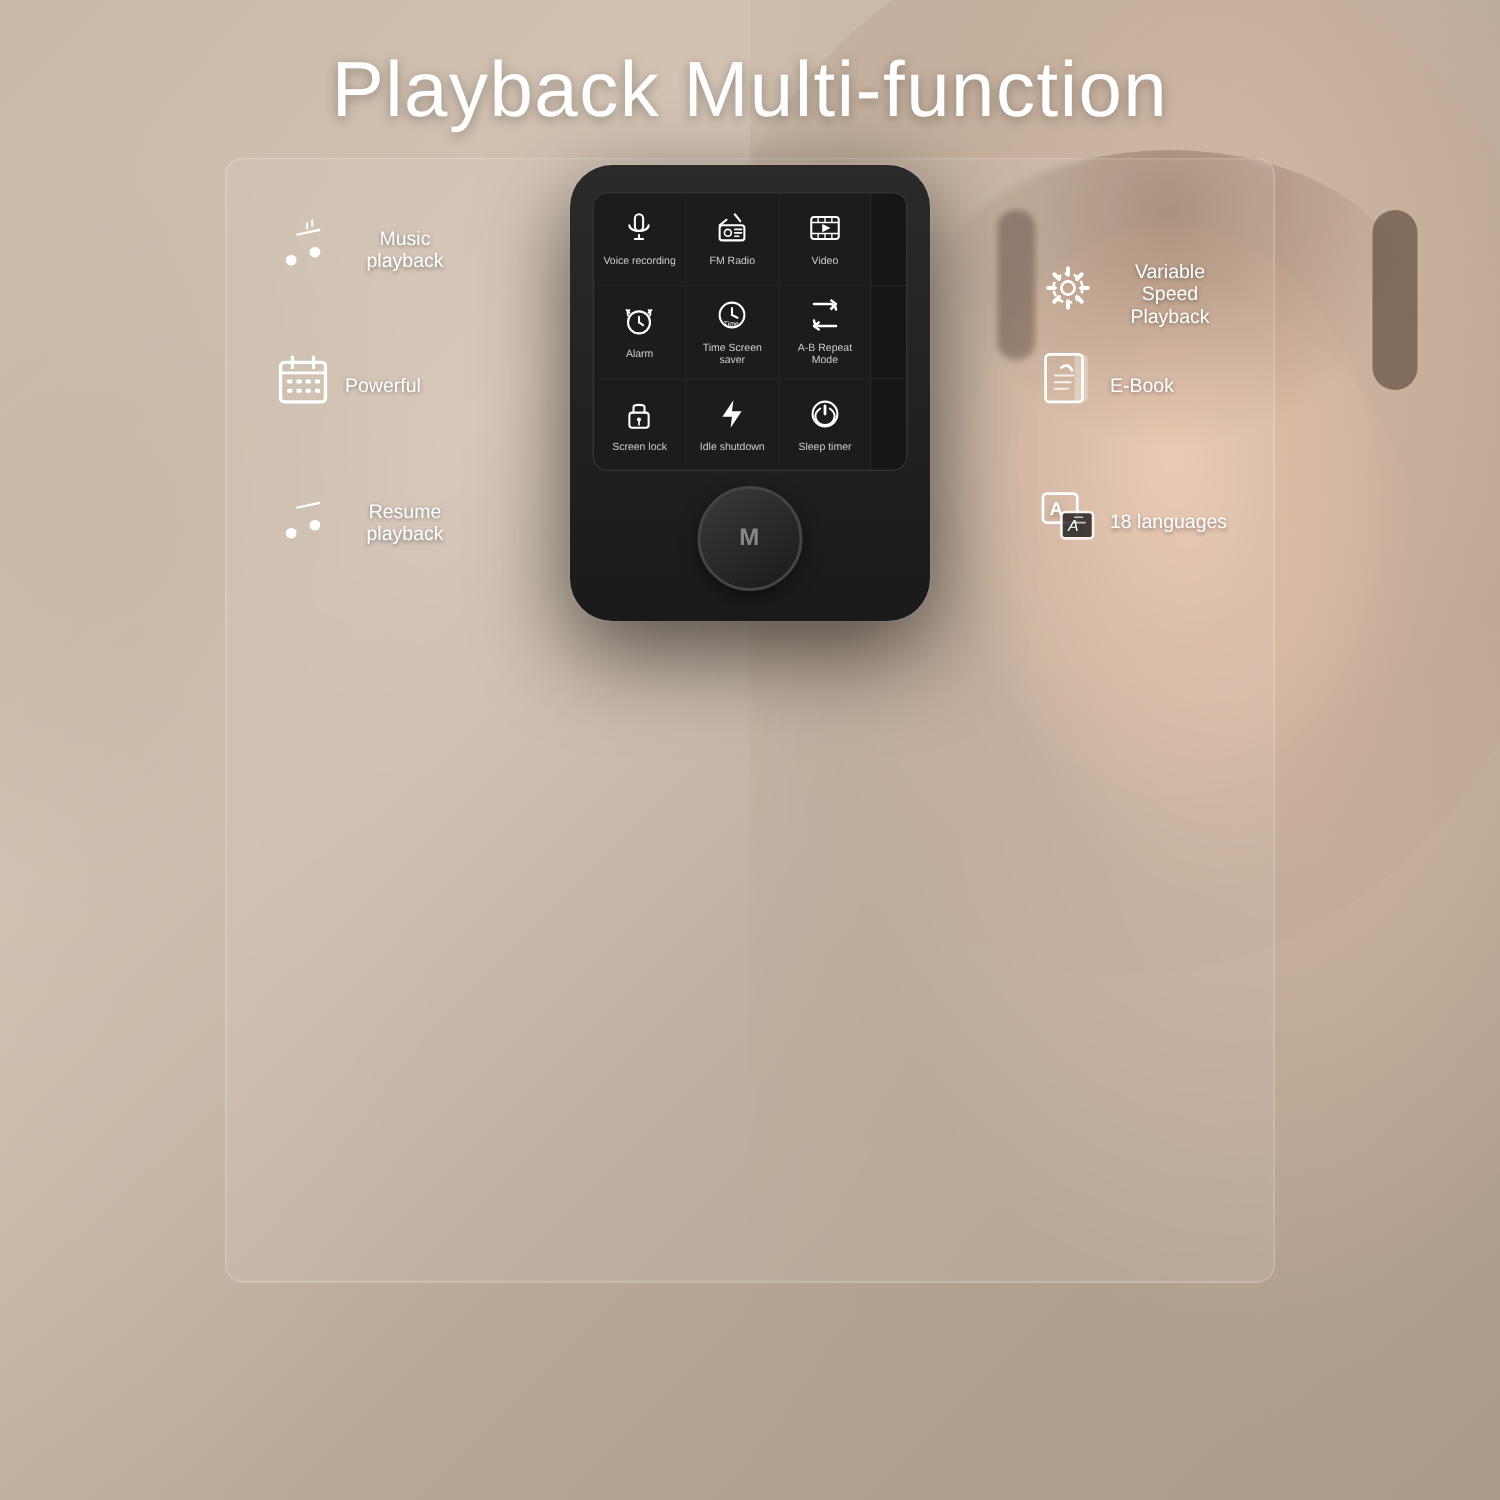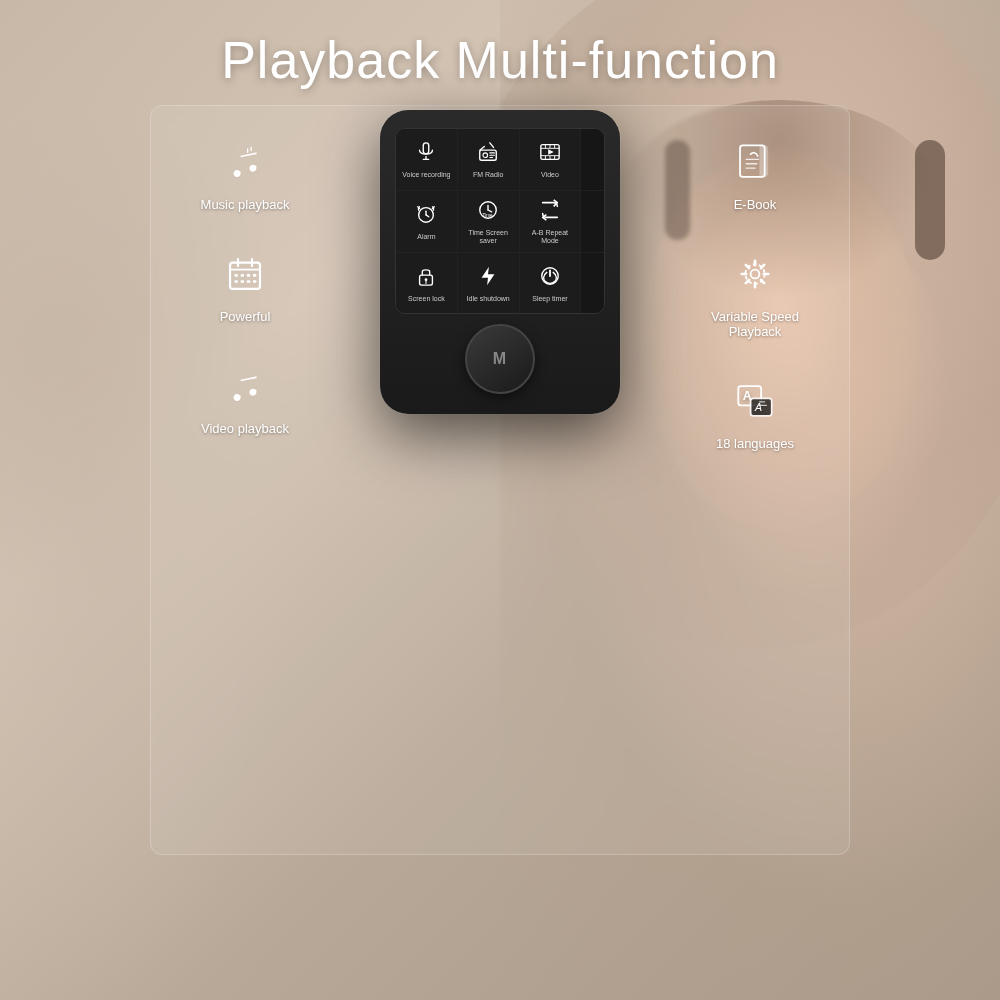--- a/index.html
+++ b/index.html
@@ -82,21 +82,21 @@
       display: flex;
       flex-direction: column;
       align-items: center;
       gap: 10px;
       padding-top: 30px;
       width: 170px;
     }
 
     .feature-item {
       display: flex;
-      flex-direction: column;
+      flex-direction: row;
       align-items: center;
       gap: 6px;
       width: 130px;
     }
 
     .feature-icon {
       font-size: 42px;
       color: white;
       text-shadow: 0 2px 4px rgba(0,0,0,0.3);
       line-height: 1;
@@ -277,21 +277,21 @@
         </div>
         <span class="feature-label">Powerful</span>
       </div>
 
       <div class="feature-item" style="margin-top:30px;">
         <div class="feature-icon">
           <svg class="svg-icon" viewBox="0 0 50 50" fill="none" xmlns="http://www.w3.org/2000/svg">
             <path d="M20 38 C20 40.2 18.2 42 16 42 C13.8 42 12 40.2 12 38 C12 35.8 13.8 34 16 34 C17.1 34 18 34.4 18.7 35.1 L20 36 L20 18 L38 14 L38 32 C38 34.2 36.2 36 34 36 C31.8 36 30 34.2 30 32 C30 29.8 31.8 28 34 28 C35.1 28 36 28.4 36.7 29.1 L38 30 L38 16 L20 19.5 Z" fill="white"></path>
           </svg>
         </div>
-        <span class="feature-label">Video playback</span>
+        <span class="feature-label">Resume playback</span>
       </div>
 
     </div>
 
     <div class="device-wrapper">
       <div class="device">
 
         <div class="screen">
           <div class="screen-grid">
 
@@ -425,44 +425,44 @@
           <div class="nav-button">
             <span class="nav-button-label">M</span>
           </div>
         </div>
 
       </div>
     </div>
 
     <div class="features-right">
 
+      <div class="feature-item" style="margin-top:30px;">
+        <div class="feature-icon">
+          <svg class="svg-icon" viewBox="0 0 50 50" fill="none" xmlns="http://www.w3.org/2000/svg">
+            <circle cx="25" cy="25" r="5" stroke="white" stroke-width="2" fill="none"></circle>
+
+            <path d="M25 10 L25 15 M25 35 L25 40 M10 25 L15 25 M35 25 L40 25
+                     M14.6 14.6 L18.2 18.2 M31.8 31.8 L35.4 35.4
+                     M35.4 14.6 L31.8 18.2 M18.2 31.8 L14.6 35.4" stroke="white" stroke-width="3" stroke-linecap="round"></path>
+            <circle cx="25" cy="25" r="11" stroke="white" stroke-width="2" fill="none" stroke-dasharray="4 3"></circle>
+          </svg>
+        </div>
+        <span class="feature-label">Variable Speed Playback</span>
+      </div>
+
       <div class="feature-item">
         <div class="feature-icon">
           <svg class="svg-icon" viewBox="0 0 50 50" fill="none" xmlns="http://www.w3.org/2000/svg">
             <rect x="8" y="6" width="28" height="36" rx="3" stroke="white" stroke-width="2" fill="none"></rect>
             <path d="M30 6 L36 6 C38.2 6 40 7.8 40 10 L40 38 C40 40.2 38.2 42 36 42 L30 42 Z" fill="white" opacity="0.3"></path>
             <path d="M20 16 Q25 12 28 18" stroke="white" stroke-width="2" fill="none" stroke-linecap="round"></path>
             <path d="M15 22 L29 22 M15 27 L27 27 M15 32 L25 32" stroke="white" stroke-width="1.5" stroke-linecap="round" opacity="0.8"></path>
           </svg>
         </div>
         <span class="feature-label">E-Book</span>
-      </div>
-
-      <div class="feature-item" style="margin-top:30px;">
-        <div class="feature-icon">
-          <svg class="svg-icon" viewBox="0 0 50 50" fill="none" xmlns="http://www.w3.org/2000/svg">
-            <circle cx="25" cy="25" r="5" stroke="white" stroke-width="2" fill="none"></circle>
-
-            <path d="M25 10 L25 15 M25 35 L25 40 M10 25 L15 25 M35 25 L40 25
-                     M14.6 14.6 L18.2 18.2 M31.8 31.8 L35.4 35.4
-                     M35.4 14.6 L31.8 18.2 M18.2 31.8 L14.6 35.4" stroke="white" stroke-width="3" stroke-linecap="round"></path>
-            <circle cx="25" cy="25" r="11" stroke="white" stroke-width="2" fill="none" stroke-dasharray="4 3"></circle>
-          </svg>
-        </div>
-        <span class="feature-label">Variable Speed Playback</span>
       </div>
 
       <div class="feature-item" style="margin-top:30px;">
         <div class="feature-icon">
           <svg class="svg-icon" viewBox="0 0 50 50" fill="none" xmlns="http://www.w3.org/2000/svg">
             <rect x="6" y="8" width="26" height="22" rx="3" stroke="white" stroke-width="2" fill="none"></rect>
             <text x="11" y="24" font-size="14" fill="white" font-family="Arial" font-weight="bold">A</text>
             <path d="M22 30 L22 42 L38 42 L38 20 L22 20" stroke="none"></path>
             <rect x="20" y="22" width="24" height="20" rx="3" stroke="white" stroke-width="2" fill="#1c1c1c" opacity="0.8"></rect>
             <text x="25" y="36" font-size="12" fill="white" font-family="Arial" font-style="italic">A</text>

